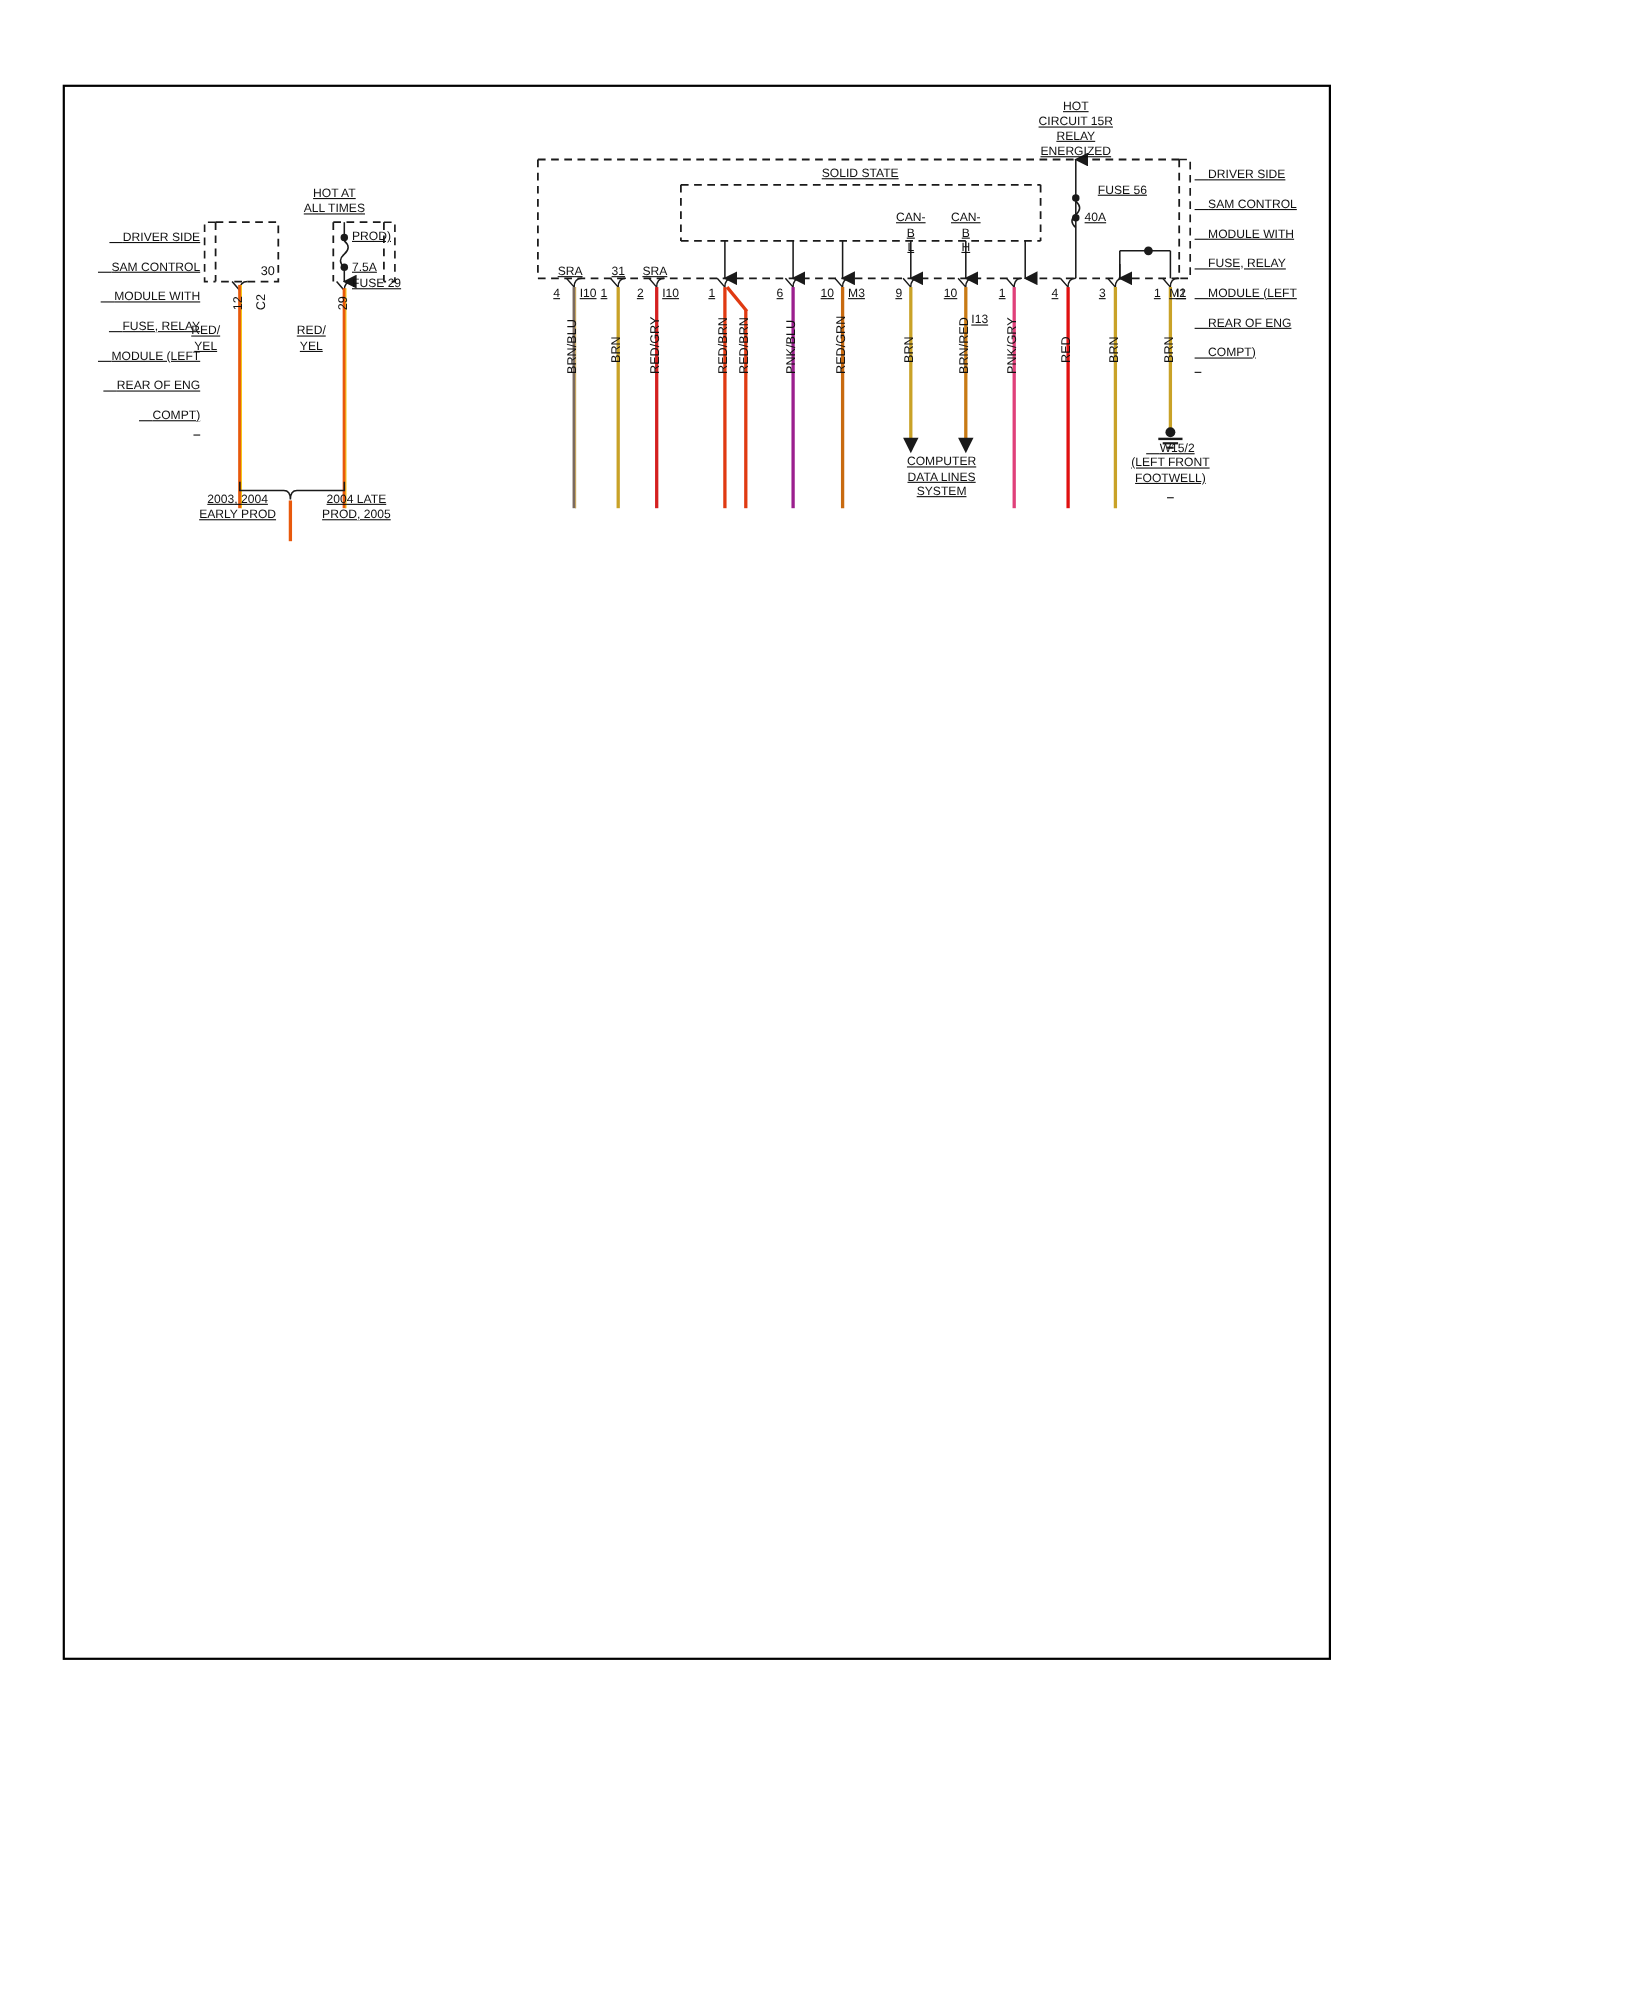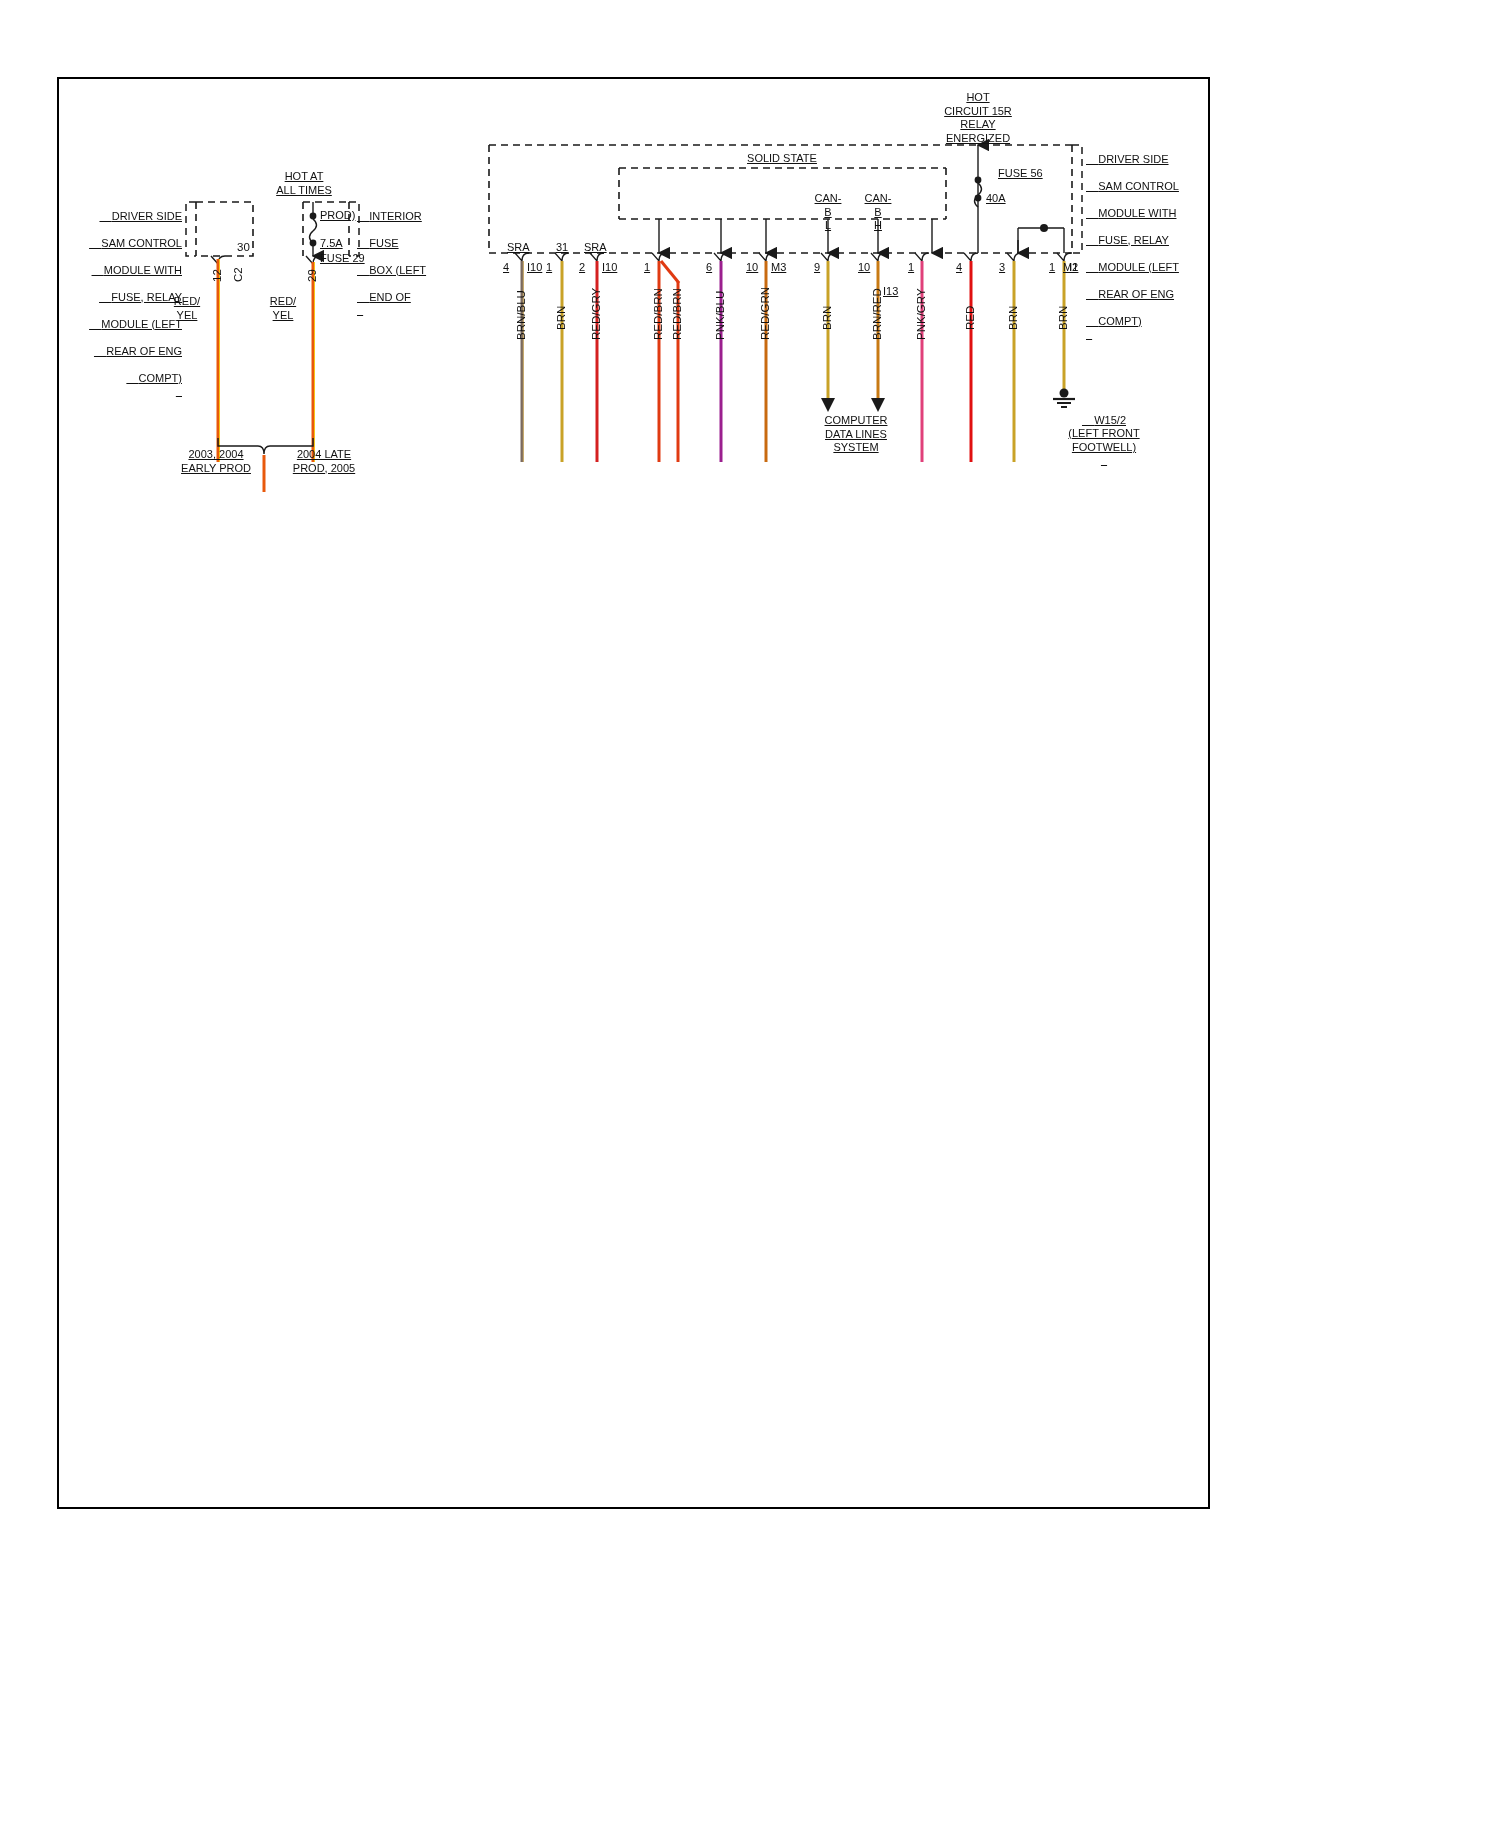--- a/index.html
+++ b/index.html
@@ -255,26 +255,20 @@
   </div>
   <div class="num" style="left:205px;top:241px;margin-left:32px;">30</div>
   <div class="vlbl" style="left:211px;top:282px;">12</div>
   <div class="vlbl" style="left:232px;top:282px;">C2</div>
   <div class="lbl c" style="left:162px;top:295px;width:50px;">RED/<br>YEL</div>
 
   <div class="lbl c" style="left:258px;top:170px;width:92px;">HOT AT<br>ALL TIMES</div>
   <div class="lbl" style="left:320px;top:209px;">PROD)</div>
   <div class="lbl" style="left:320px;top:223px;margin-top:29px;">FUSE 29</div>
   <div class="lbl" style="left:320px;top:237px;">7.5A</div>
-  <div class="lbl" style="left:357px;top:196px;width:92px;">
-    <span>INTERIOR</span><br>
-    <span>FUSE</span><br>
-    <span>BOX (LEFT</span><br>
-    <span>END OF</span>
-  </div>
   <div class="vlbl" style="left:306px;top:282px;">29</div>
   <div class="lbl c" style="left:258px;top:295px;width:50px;">RED/<br>YEL</div>
 
   <div class="lbl c" style="left:160px;top:448px;width:112px;">2003, 2004<br>EARLY PROD</div>
   <div class="lbl c" style="left:268px;top:448px;width:112px;">2004 LATE<br>PROD, 2005</div>
 
   <div class="lbl c" style="left:913px;top:91px;width:130px;">HOT<br>CIRCUIT 15R<br>RELAY<br>ENERGIZED</div>
 
   <div class="lbl c" style="left:726px;top:152px;width:112px;">SOLID STATE</div>
 
@@ -337,17 +331,17 @@
   <div class="vlbl" style="left:759px;top:340px;">RED/GRN</div>
   <div class="vlbl" style="left:821px;top:330px;">BRN</div>
   <div class="vlbl" style="left:871px;top:340px;">BRN/RED</div>
   <div class="vlbl" style="left:915px;top:340px;">PNK/GRY</div>
   <div class="vlbl" style="left:964px;top:330px;">RED</div>
   <div class="vlbl" style="left:1007px;top:330px;">BRN</div>
   <div class="vlbl" style="left:1057px;top:330px;">BRN</div>
 
   <div class="lbl c" style="left:806px;top:414px;width:100px;">COMPUTER<br>DATA LINES<br>SYSTEM</div>
 
-  <div class="lbl c" style="left:1016px;top:400px;width:96px;padding-left:40px;">
+  <div class="lbl c" style="left:1016px;top:388px;width:96px;">
     <span>W15/2</span><br>(LEFT FRONT<br>FOOTWELL)
   </div>
 
 </div>
 
 </body></html>

